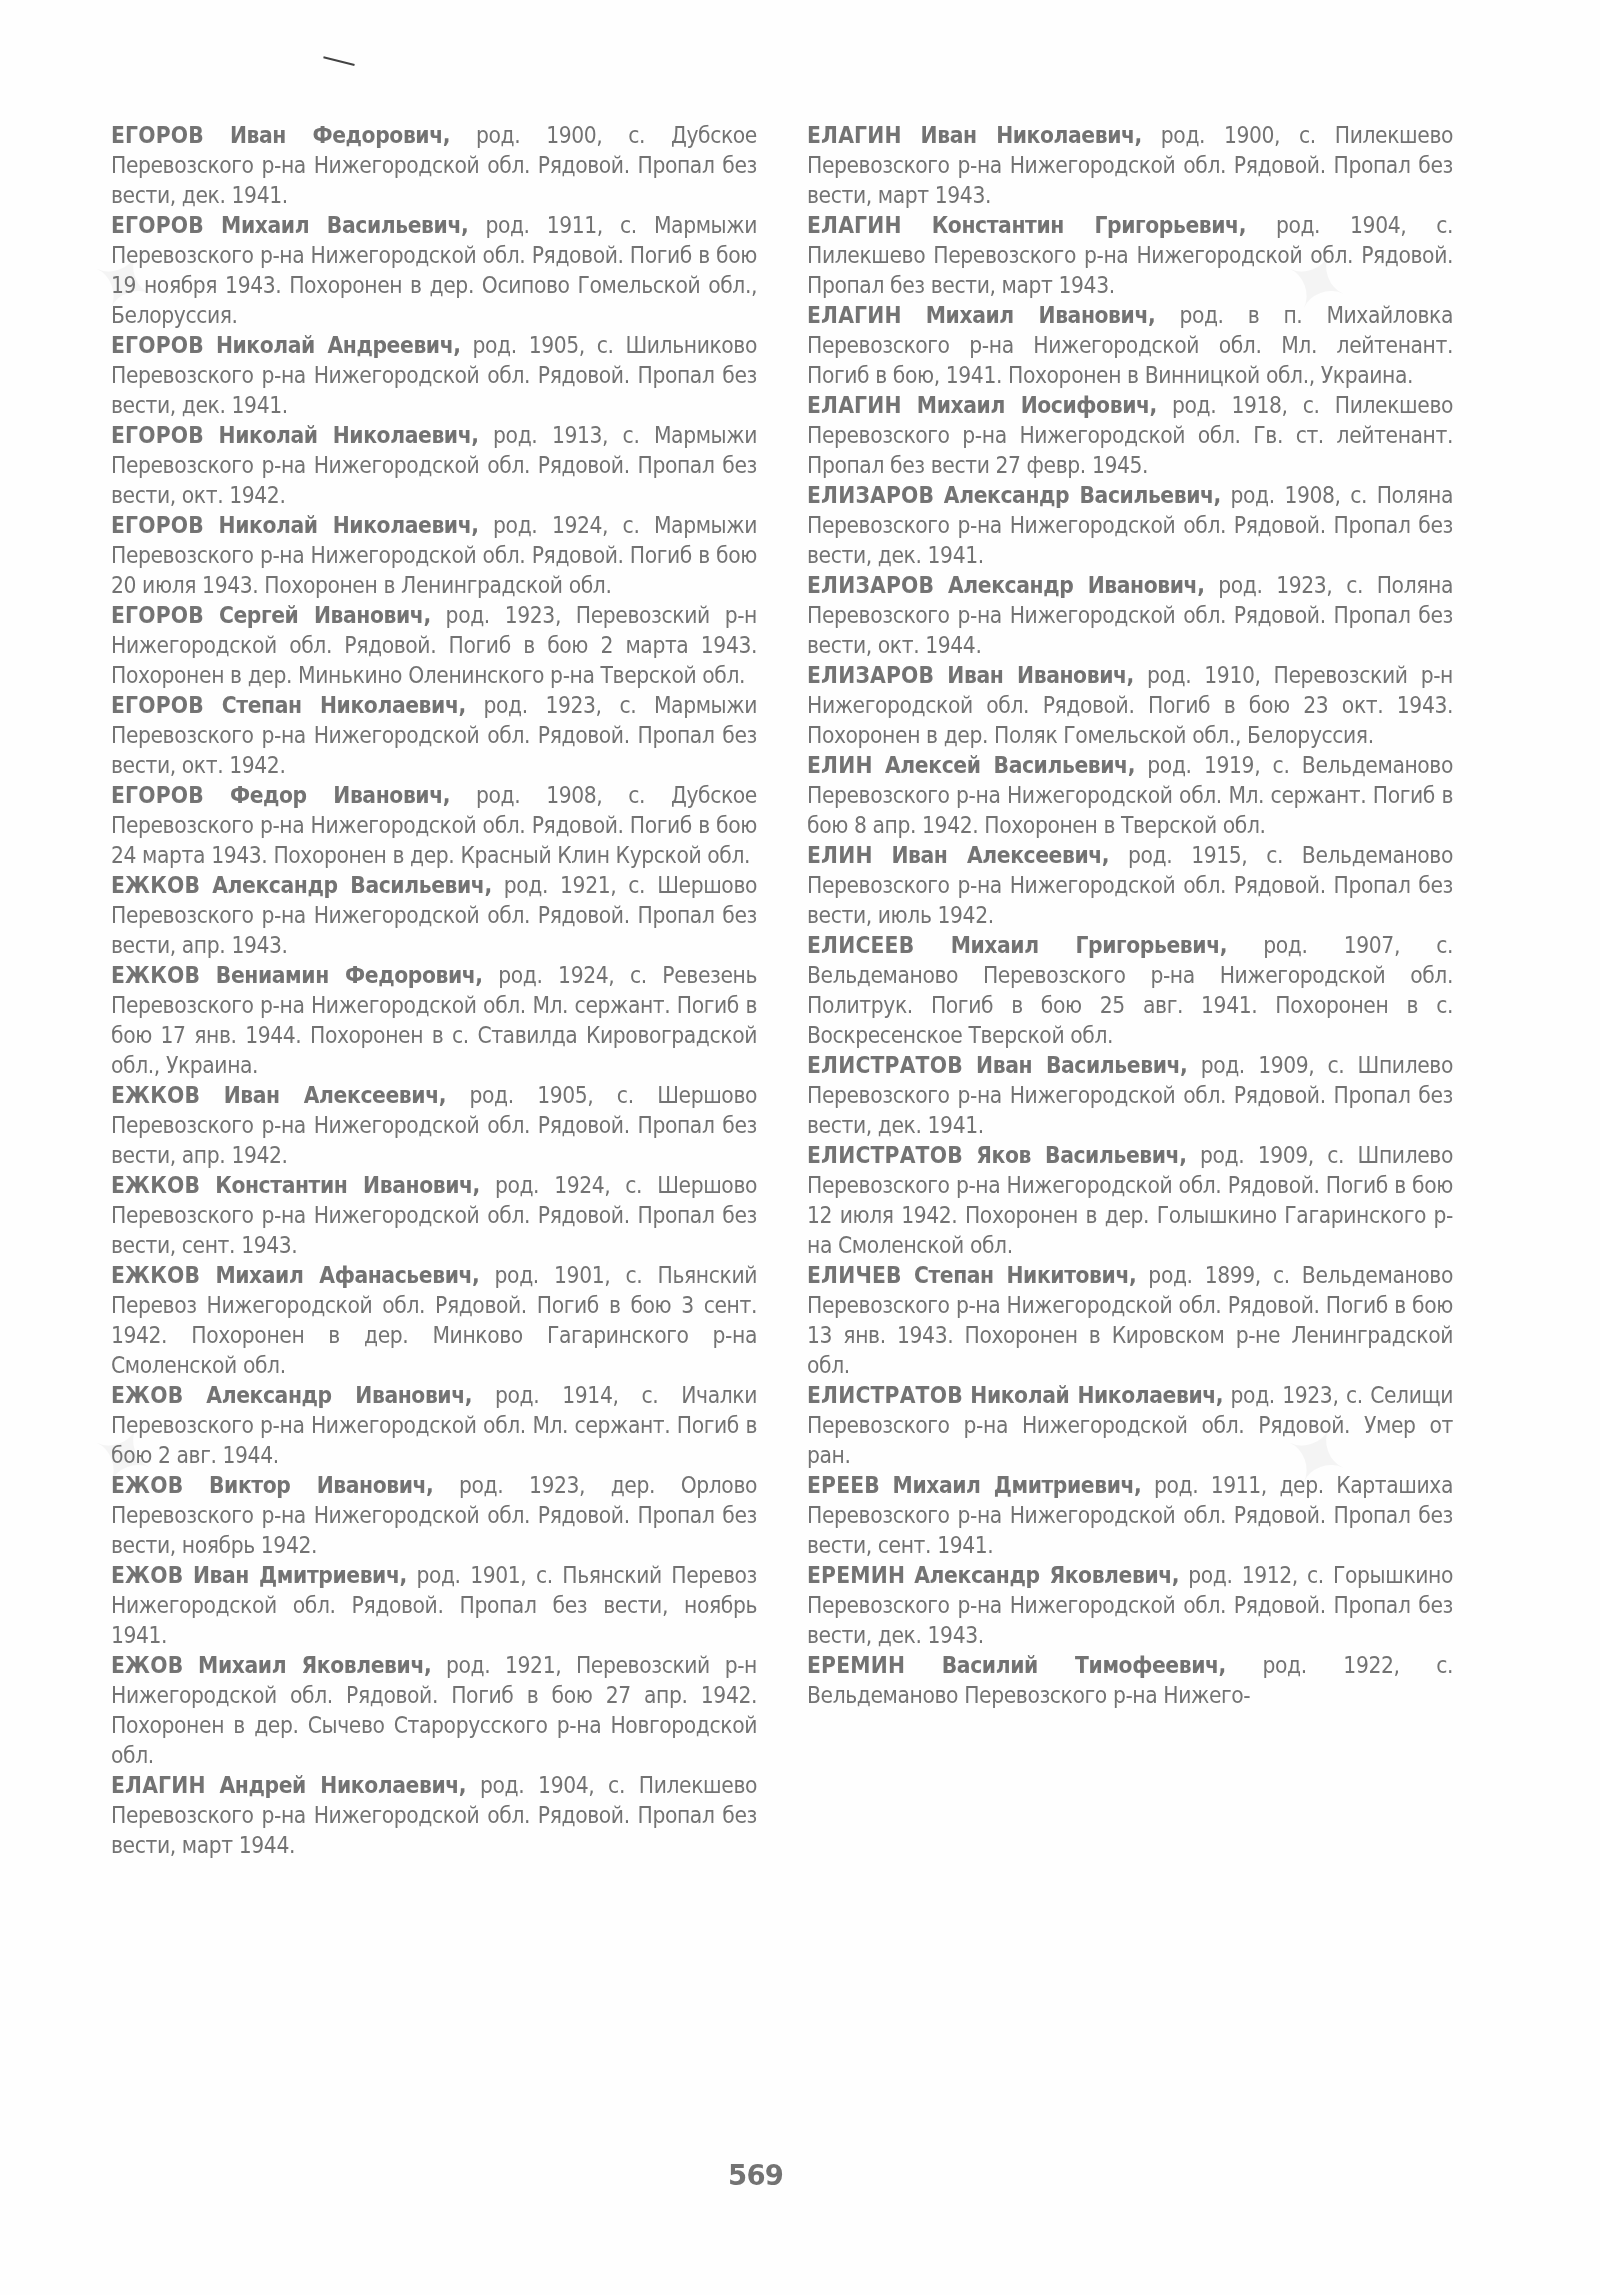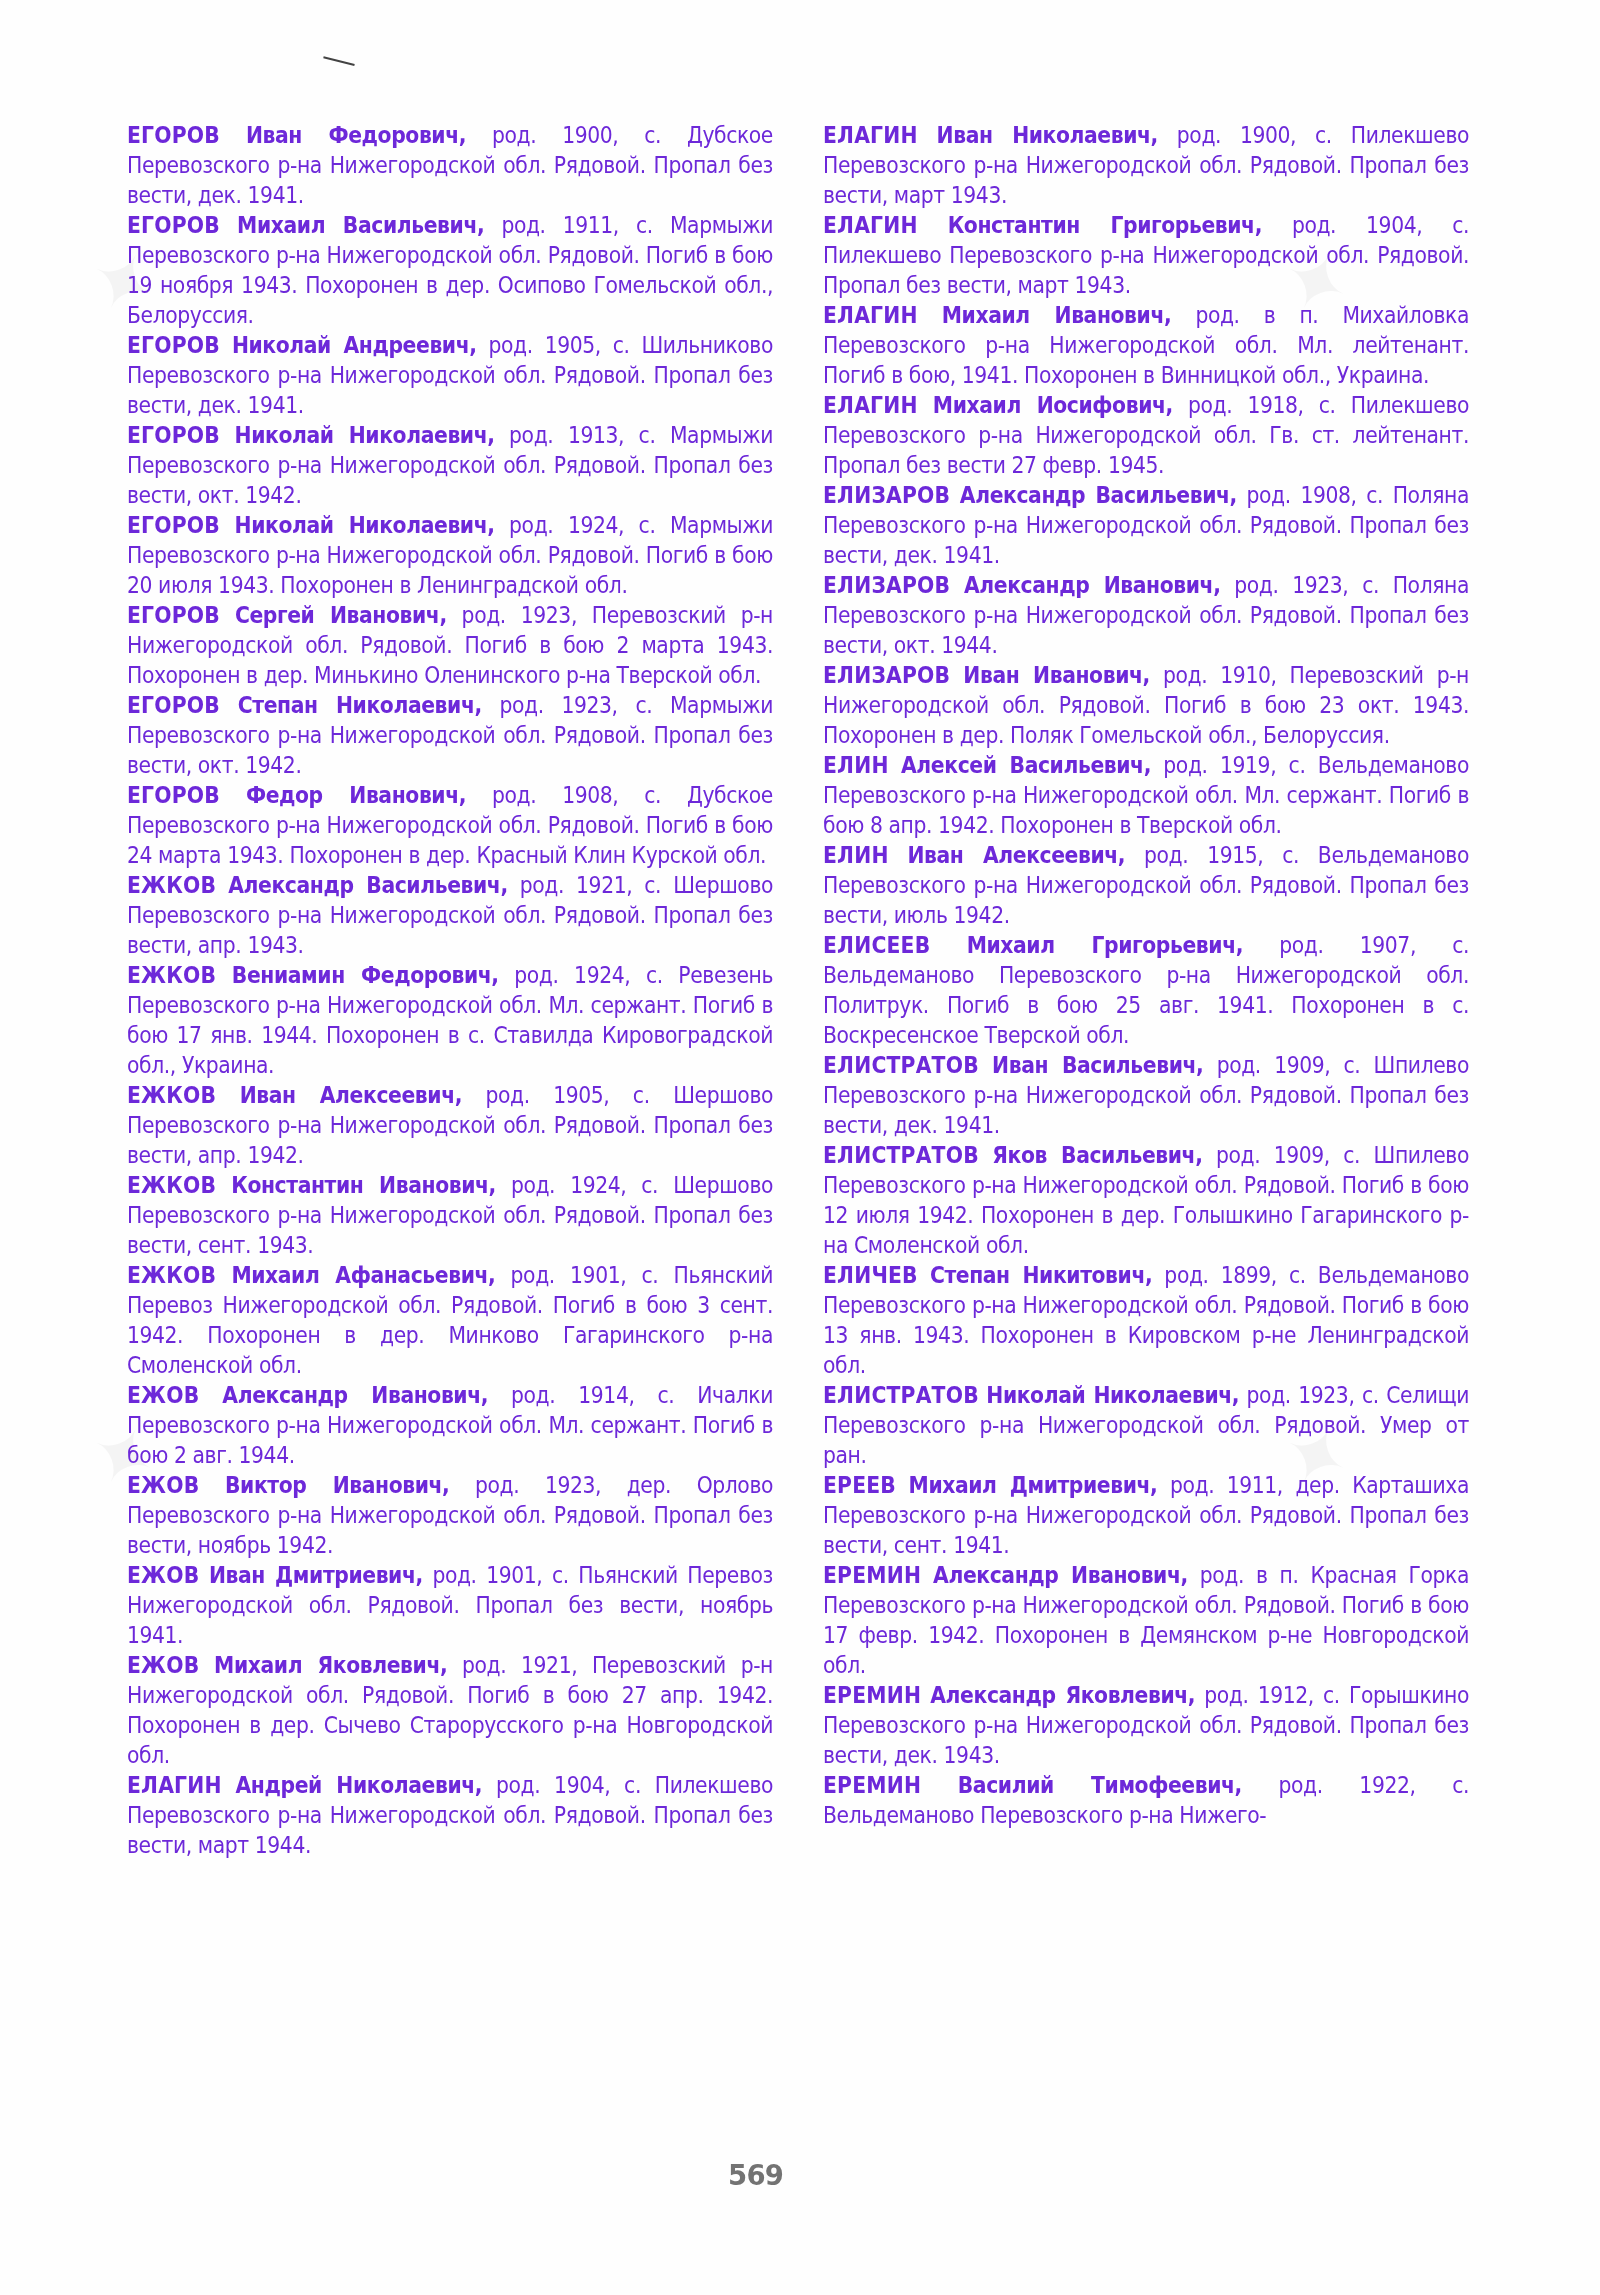--- a/index.html
+++ b/index.html
@@ -1,18 +1,18 @@
 <!DOCTYPE html>
 <html style="font-size:10.5px"><head>
 <meta charset="utf-8">
 <style>
   html, body { margin:0; padding:0; background:#ffffff; }
   body { width:1600px; height:2295px; position:relative; overflow:hidden; }
   .page { position:absolute; left:0; top:0; width:1600px; height:2295px; background:#fefefe; }
-  .col { position:absolute; top:120px; width:646px; font-family:"DejaVu Sans Condensed","DejaVu Sans", sans-serif; font-size:22.6px; line-height:30px; color:#6d28d9; text-align:justify; letter-spacing:-0.4px;margin-left:16px; }
+  .col { position:absolute; top:120px; width:646px; font-family:"DejaVu Sans Condensed","DejaVu Sans", sans-serif; font-size:22.6px; line-height:30px; color:#737373; text-align:justify; letter-spacing:-0.4px; }
   .col.left { left:111px; }
   .col.right { left:807px; }
   .entry { margin:0; text-indent:0; hyphens:auto; }
   .entry .name { font-weight:bold; }
   .entry .surname { font-weight:bold; letter-spacing:0.2px; }
   .page-number { position:absolute; left:728px; top:2159px; font-family:"DejaVu Sans", sans-serif; font-size:27.5px; font-weight:bold; color:#737373; letter-spacing:-0.7px; }
   .scan-mark { position:absolute; left:323px; top:60px; width:31.5px; height:2px; background:#222; transform:rotate(14deg); opacity:0.85; }
   .watermark { position:absolute; color:#000; opacity:0.035; font-family:"DejaVu Sans", sans-serif; font-weight:bold; font-size:79px; transform:rotate(-65deg); white-space:nowrap; pointer-events:none; }
   .wm1 { left:92px; top:236px; }
   .wm2 { left:1285px; top:236px; }
@@ -59,20 +59,19 @@
       <p class="entry"><span class="surname">ЕЛИЗАРОВ</span> <span class="name">Александр Иванович,</span><span class="details"> род. 1923, с. Поляна Перевозского р-на Нижегородской обл. Рядовой. Пропал без вести, окт. 1944.</span></p>
       <p class="entry"><span class="surname">ЕЛИЗАРОВ</span> <span class="name">Иван Иванович,</span><span class="details"> род. 1910, Перевозский р-н Нижегородской обл. Рядовой. Погиб в бою 23 окт. 1943. Похоронен в дер. Поляк Гомельской обл., Белоруссия.</span></p>
       <p class="entry"><span class="surname">ЕЛИН</span> <span class="name">Алексей Васильевич,</span><span class="details"> род. 1919, с. Вельдеманово Перевозского р-на Нижегородской обл. Мл. сержант. Погиб в бою 8 апр. 1942. Похоронен в Тверской обл.</span></p>
       <p class="entry"><span class="surname">ЕЛИН</span> <span class="name">Иван Алексеевич,</span><span class="details"> род. 1915, с. Вельдеманово Перевозского р-на Нижегородской обл. Рядовой. Пропал без вести, июль 1942.</span></p>
       <p class="entry"><span class="surname">ЕЛИСЕЕВ</span> <span class="name">Михаил Григорьевич,</span><span class="details"> род. 1907, с. Вельдеманово Перевозского р-на Нижегородской обл. Политрук. Погиб в бою 25 авг. 1941. Похоронен в с. Воскресенское Тверской обл.</span></p>
       <p class="entry"><span class="surname">ЕЛИСТРАТОВ</span> <span class="name">Иван Васильевич,</span><span class="details"> род. 1909, с. Шпилево Перевозского р-на Нижегородской обл. Рядовой. Пропал без вести, дек. 1941.</span></p>
       <p class="entry"><span class="surname">ЕЛИСТРАТОВ</span> <span class="name">Яков Васильевич,</span><span class="details"> род. 1909, с. Шпилево Перевозского р-на Нижегородской обл. Рядовой. Погиб в бою 12 июля 1942. Похоронен в дер. Голышкино Гагаринского р-на Смоленской обл.</span></p>
       <p class="entry"><span class="surname">ЕЛИЧЕВ</span> <span class="name">Степан Никитович,</span><span class="details"> род. 1899, с. Вельдеманово Перевозского р-на Нижегородской обл. Рядовой. Погиб в бою 13 янв. 1943. Похоронен в Кировском р-не Ленинградской обл.</span></p>
       <p class="entry"><span class="surname">ЕЛИСТРАТОВ</span> <span class="name">Николай Николаевич,</span><span class="details"> род. 1923, с. Селищи Перевозского р-на Нижегородской обл. Рядовой. Умер от ран.</span></p>
       <p class="entry"><span class="surname">ЕРЕЕВ</span> <span class="name">Михаил Дмитриевич,</span><span class="details"> род. 1911, дер. Карташиха Перевозского р-на Нижегородской обл. Рядовой. Пропал без вести, сент. 1941.</span></p>
-      <p class="entry"><span class="surname">ЕРЕМИН</span> <span class="name">Александр Иванович,</span><span class="details"> род. в п. Красная Горка Перевозского р-на Нижегородской обл. Рядовой. Погиб в бою 17 февр. 1942. Похоронен в Демянском р-не Новгородской обл.</span></p>
       <p class="entry"><span class="surname">ЕРЕМИН</span> <span class="name">Александр Яковлевич,</span><span class="details"> род. 1912, с. Горышкино Перевозского р-на Нижегородской обл. Рядовой. Пропал без вести, дек. 1943.</span></p>
       <p class="entry"><span class="surname">ЕРЕМИН</span> <span class="name">Василий Тимофеевич,</span><span class="details"> род. 1922, с. Вельдеманово Перевозского р-на Нижего-</span></p>
     </div>
 
   <div class="page-number">569</div>
 </div>
 
 
 </body></html>

